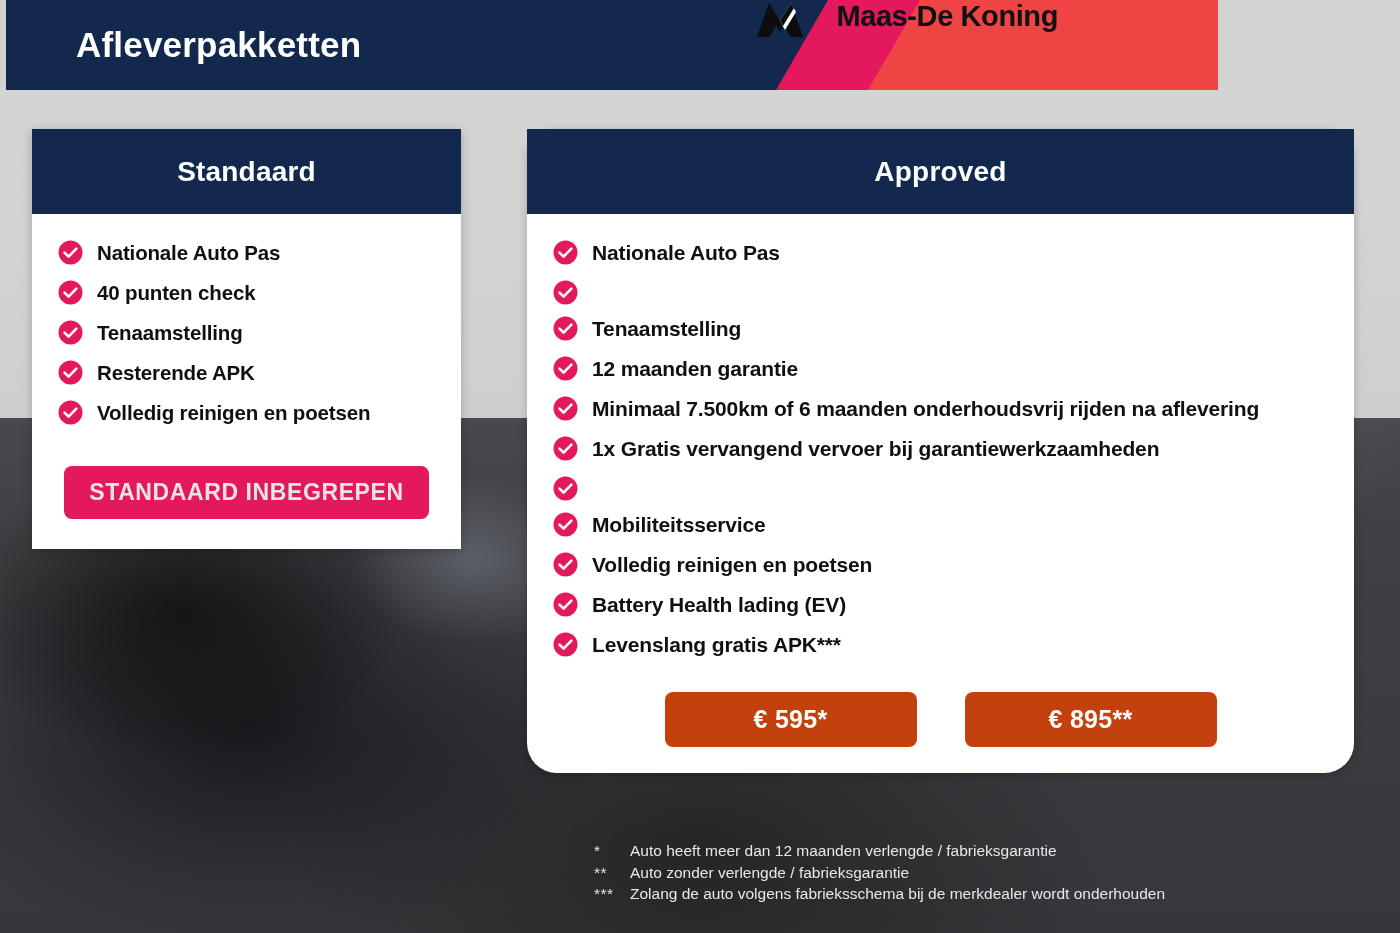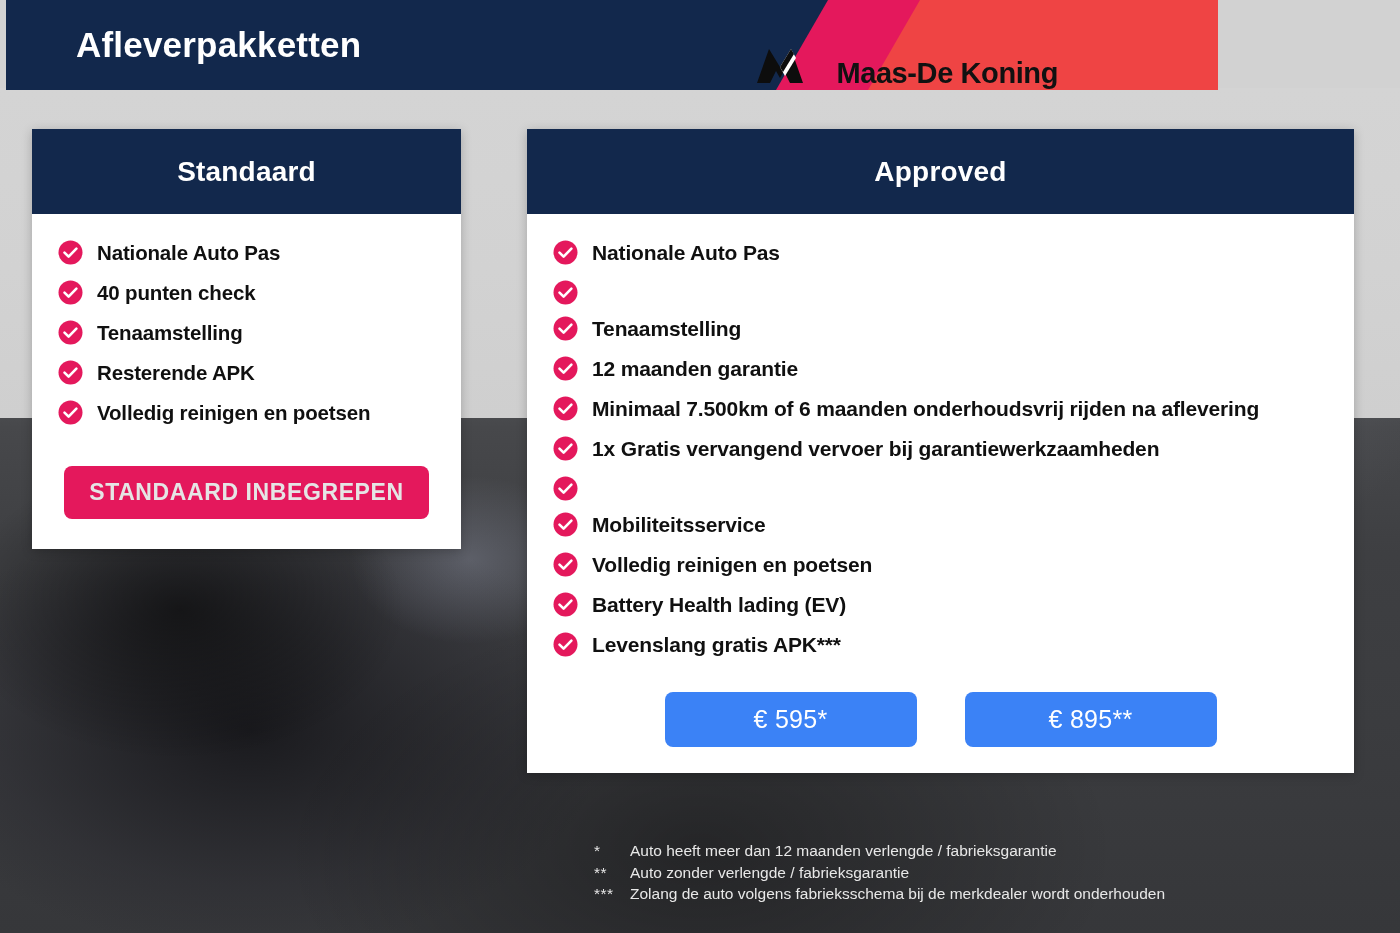--- a/index.html
+++ b/index.html
@@ -81,21 +81,21 @@
     font-weight: bold;
     letter-spacing: 0.2px;
     white-space: nowrap;
   }
   .brand {
     position: absolute;
     right: 160px;
     top: 0;
     height: 90px;
     display: flex;
-    align-items: flex-end;
+    align-items: flex-start;
     gap: 30px;
   }
   .brand-mark { display: block; }
   .brand-name {
     color: #111111;
     font-size: 29px;
     font-weight: bold;
     letter-spacing: -0.4px;
     white-space: nowrap;
   }
@@ -113,21 +113,21 @@
   
   .card {
     position: absolute;
     background: #ffffff;
     box-shadow: 0 2px 10px rgba(0,0,0,0.22);
     z-index: 10;
     display: flex;
     flex-direction: column;
   }
   .card-standard { left: 32px; top: 129px; width: 429px; }
-  .card-approved { left: 527px; top: 129px; width: 827px; }
+  .card-approved { left: 527px; top: 129px; width: 827px; border-radius: 30px; }
 
   .card-head {
     background: #12284c;
     height: 85px;
     display: flex;
     align-items: center;
     justify-content: center;
   }
   .card-head-title {
     color: #ffffff;
@@ -189,29 +189,29 @@
     cursor: pointer;
   }
 
   .price-row {
     display: flex;
     justify-content: center;
     gap: 48px;
     padding: 24px 0 26px 0;
   }
   .price-button {
-    background: #3b82f6;
+    background: #c2410c;
     color: #ffffff;
     border: none;
     border-radius: 8px;
     width: 252px;
     height: 55px;
     font-family: "Liberation Sans", sans-serif;
     font-size: 25px;
-    font-weight: normal;
+    font-weight: bold;
     letter-spacing: 0.3px;
     cursor: pointer;
   }
 
   
   .footnotes {
     position: absolute;
     left: 594px;
     top: 840px;
     z-index: 12;

